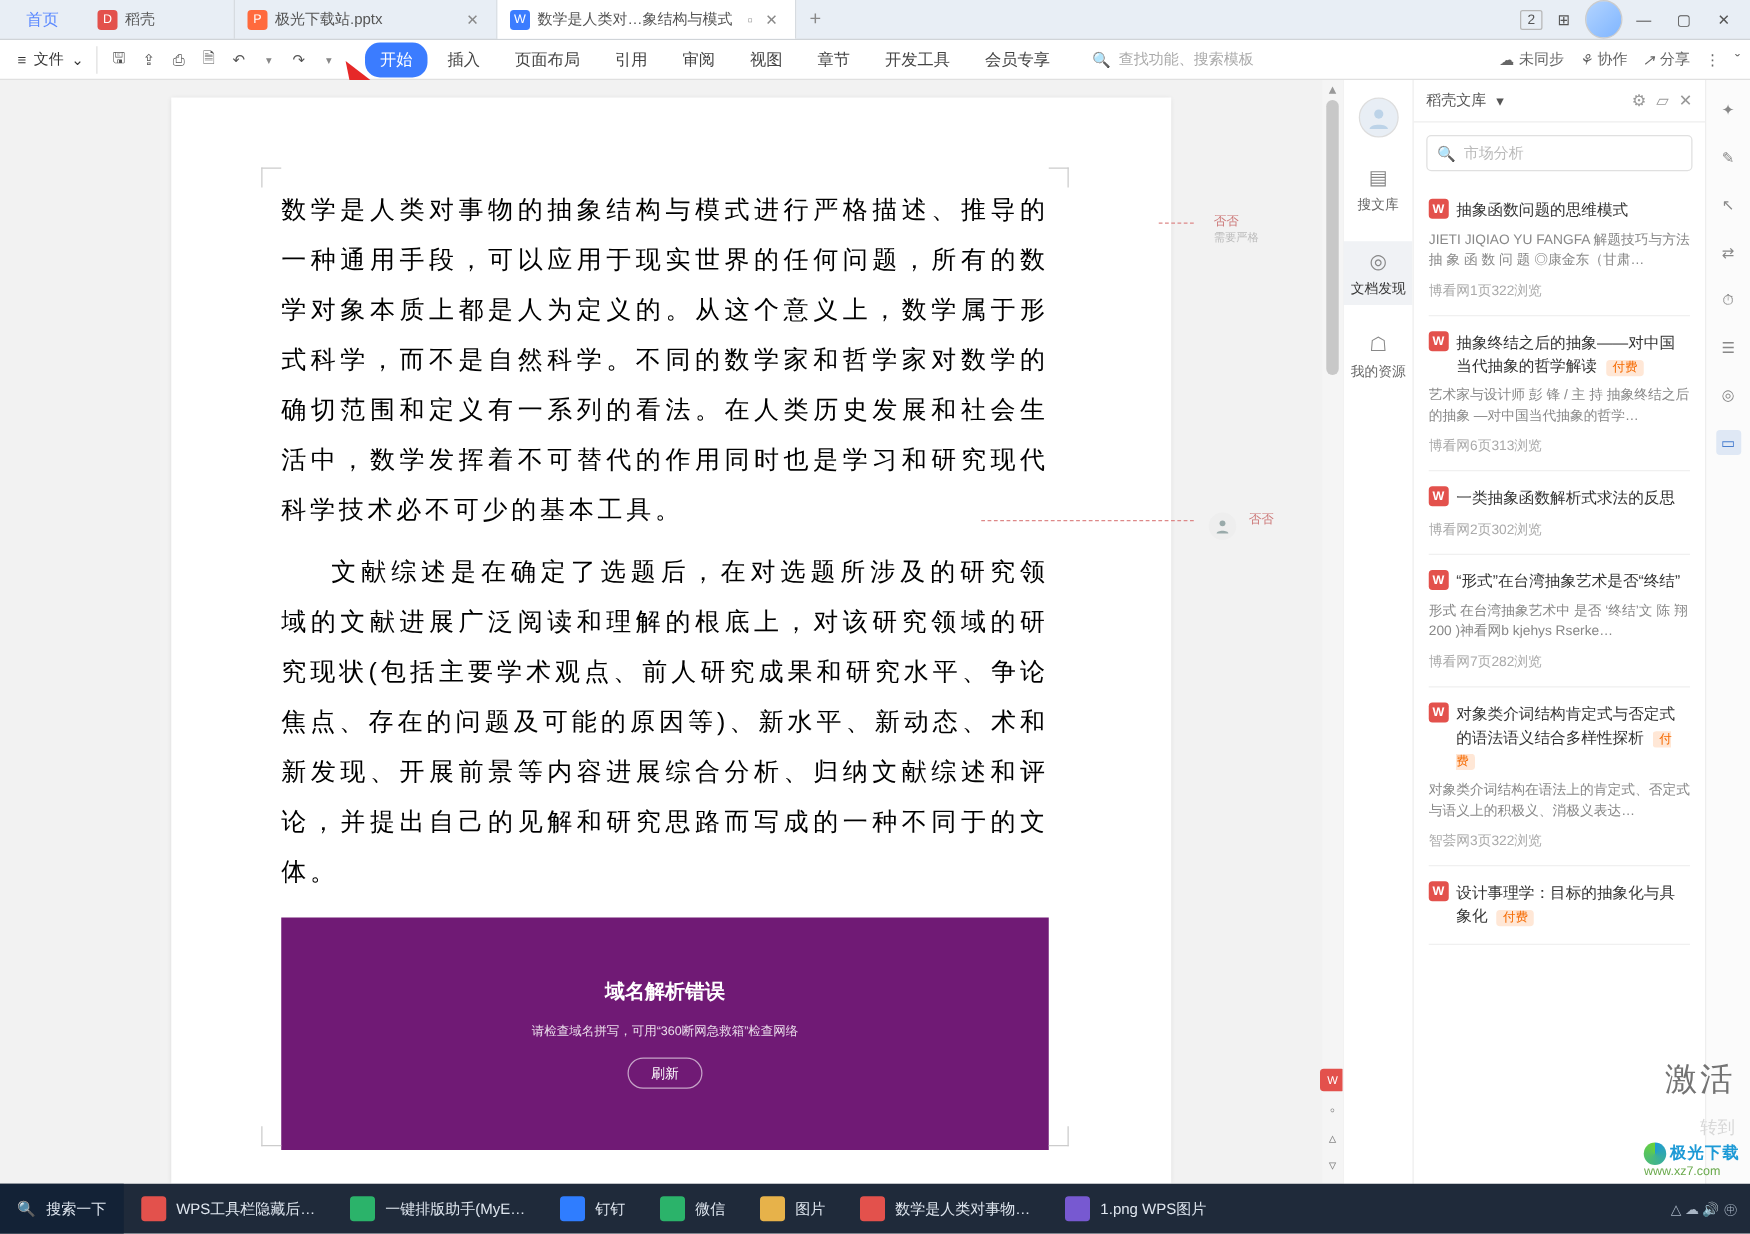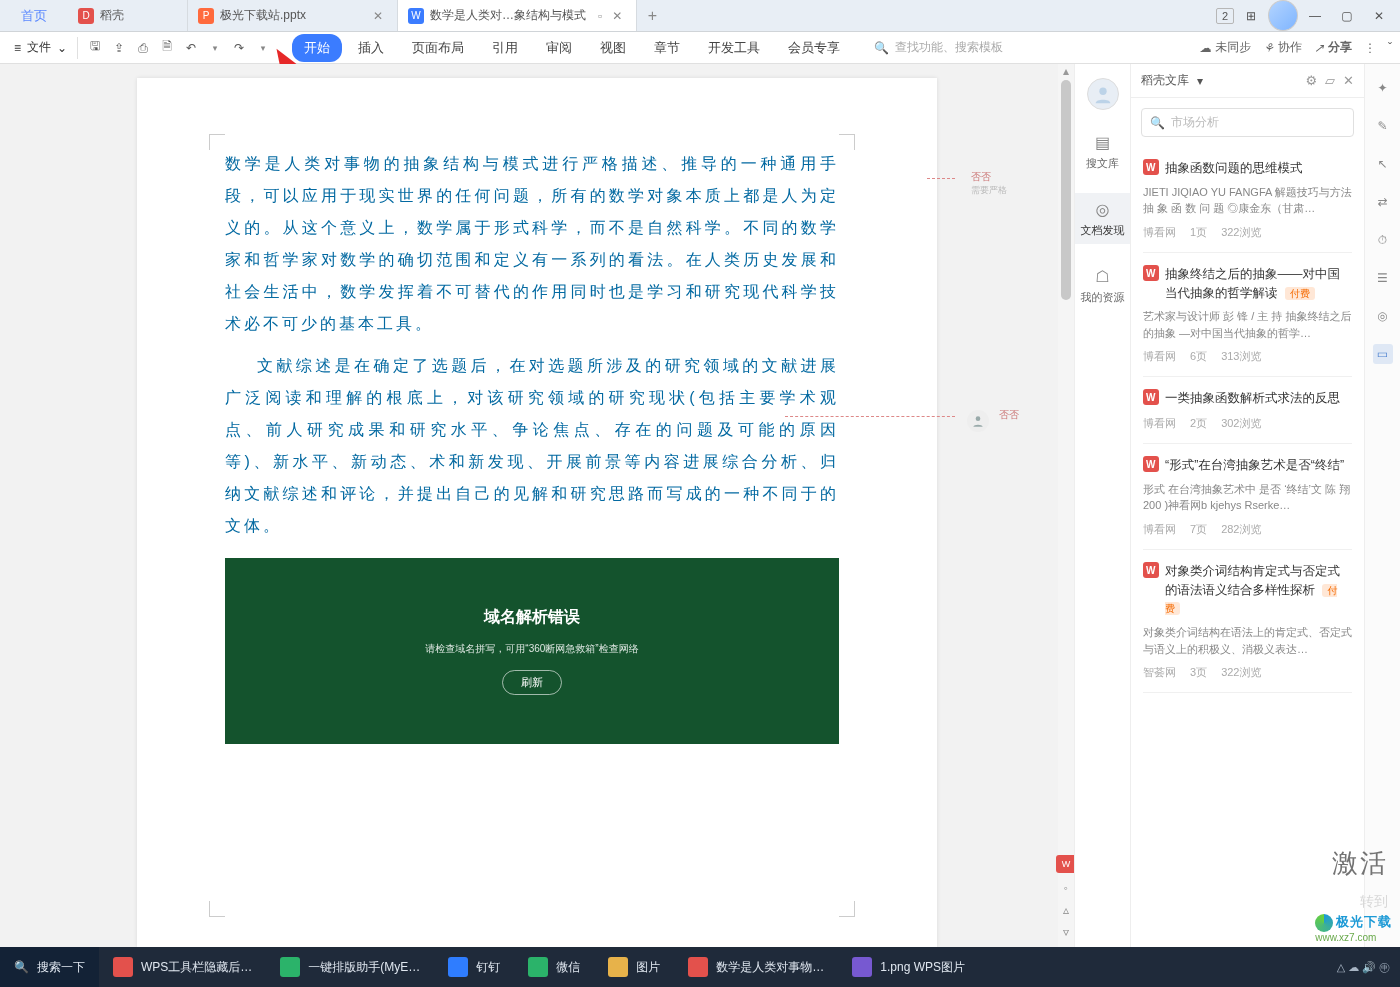--- a/index.html
+++ b/index.html
@@ -41,33 +41,33 @@
 .vscroll .toggles { position:absolute; left:0; bottom:8px; width:16px; display:flex; flex-direction:column; align-items:center; gap:8px; font-size:12px; color:#888; }
 .vscroll .badge { width:20px; height:18px; background:#e3514c; border-radius:3px; color:#fff; font-size:9px; display:flex; align-items:center; justify-content:center; }
 
 .page { width:800px; background:#fff; margin-top:14px; box-shadow:0 0 4px rgba(0,0,0,.1); padding:70px 98px 40px 88px; position:relative; font-family:"SimSun",serif; }
 .corner { position:absolute; width:16px; height:16px; border-color:#9aa0a6; }
 .c-tl { top:56px; left:72px; border-top:1px solid #ccc; border-left:1px solid #ccc; }
 .c-tr { top:56px; right:82px; border-top:1px solid #ccc; border-right:1px solid #ccc; }
 .c-bl { bottom:30px; left:72px; border-bottom:1px solid #ccc; border-left:1px solid #ccc; }
 .c-br { bottom:30px; right:82px; border-bottom:1px solid #ccc; border-right:1px solid #ccc; }
 
-.doc-p { font-size:16px; line-height:2.0; letter-spacing:3px; text-align:justify; color:#0369a1; }
+.doc-p { font-size:20px; line-height:2.0; letter-spacing:3px; text-align:justify; color:#000000; }
 .doc-p.indent { text-indent:2em; }
 .tag { position:absolute; font-size:10px; color:#c77; }
 .tag1 { top:92px; right:-70px; text-align:left; }
 .tag1 .sm { color:#bbb; font-size:9px; }
 .dash { position:absolute; border-top:1px dashed #d88; }
 .d1 { top:100px; right:-18px; width:28px; }
 .d2 { top:338px; right:-18px; width:170px; }
 .bubble { position:absolute; right:-52px; top:332px; width:22px; height:22px; border-radius:50%; background:#eee; display:flex; align-items:center; justify-content:center; }
 .bubble svg { width:14px; height:14px; }
 .tag2 { top:330px; right:-82px; }
 
-.embed { margin-top:16px; background:#14532d; height:186px; display:flex; flex-direction:column; align-items:center; justify-content:center; color:#fff; gap:14px; }
+.embed { margin-top:16px; background:#701a75; height:186px; display:flex; flex-direction:column; align-items:center; justify-content:center; color:#fff; gap:14px; }
 .embed h3 { font-size:16px; font-weight:bold; }
 .embed .sub { font-size:10px; opacity:.85; }
 .embed .btn { border:1px solid rgba(255,255,255,.6); border-radius:14px; padding:4px 18px; font-size:11px; }
 .caption { text-align:center; font-size:11px; color:#666; margin-top:6px; }
 
 
 .pnav { width:56px; border-left:1px solid #eee; display:flex; flex-direction:column; align-items:center; padding-top:14px; gap:16px; background:#fff; }
 .pnav-avatar { width:32px; height:32px; border-radius:50%; background:#e8eef5 center/cover; border:1px solid #ddd; display:flex; align-items:center; justify-content:center; }
 .pnav-item { display:flex; flex-direction:column; align-items:center; gap:4px; font-size:11px; color:#666; cursor:pointer; padding:6px 0; width:100%; }
 .pnav-item.active { background:#f0f2f5; color:#333; }
@@ -79,21 +79,21 @@
 .lib-head .sp { flex:1; }
 .lib-head .ic { color:#999; cursor:pointer; font-size:13px; }
 .lib-search { margin:10px; border:1px solid #e0e0e0; border-radius:4px; display:flex; align-items:center; padding:5px 8px; gap:6px; color:#bbb; }
 .lib-list { flex:1; overflow:auto; padding:0 12px; }
 .card { border-bottom:1px solid #f0f0f0; padding:12px 0; }
 .card .title { font-size:12.5px; color:#333; line-height:1.5; display:flex; align-items:flex-start; gap:6px; }
 .card .title .w { width:16px; height:16px; background:#e3514c; border-radius:3px; flex-shrink:0; position:relative; }
 .card .title .w::after { content:"W"; color:#fff; font-size:10px; position:absolute; left:3px; top:1px; font-weight:bold; }
 .card .pay { background:#ffe7d6; color:#f56a00; font-size:10px; padding:1px 5px; border-radius:3px; margin-left:4px; }
 .card .desc { font-size:11px; color:#888; margin-top:6px; line-height:1.5; }
-.card .meta { font-size:11px; color:#aaa; margin-top:8px; display:flex; gap:14px; }
+.card .meta { font-size:11px; color:#aaa; margin-top:8px; display:flex; }
 
 
 .rstrip { width:36px; border-left:1px solid #eee; display:flex; flex-direction:column; align-items:center; gap:18px; padding-top:14px; background:#fbfbfb; }
 .rstrip span { width:20px; height:20px; display:inline-flex; align-items:center; justify-content:center; color:#888; cursor:pointer; }
 .rstrip span.active { background:#dfe8f5; border-radius:3px; color:#4a7fcf; }
 
 
 .wm { position:absolute; right:12px; bottom:106px; color:#737373; font-size:26px; letter-spacing:2px; }
 .wm2 { position:absolute; right:12px; bottom:76px; color:#d8d8d8; font-size:14px; }
 
@@ -174,21 +174,21 @@
     <span>
         <i>☁</i>
         <b style="font-weight:normal">未同步</b>
       </span>
     <span>
         <i>⚘</i>
         <b style="font-weight:normal">协作</b>
       </span>
     <span>
         <i>↗</i>
-        <b style="font-weight:bold">分享</b>
+        <b style="font-weight:normal">分享</b>
       </span>
     <span>⋮</span>
     <span>ˇ</span>
   </div>
 </div>
 
 <div class="arrow">
   <svg width="90" height="110">
     <defs>
         <marker id="ah" markerWidth="10" markerHeight="10" refX="2" refY="3" orient="auto">
@@ -333,20 +333,26 @@
             <span class="w"></span>
             <span>对象类介词结构肯定式与否定式的语法语义结合多样性探析 <span class="pay">付费</span></span>
           </div>
           <div class="desc">对象类介词结构在语法上的肯定式、否定式与语义上的积极义、消极义表达…</div>
           <div class="meta">
             <span>智荟网</span>
             <span>3页</span>
             <span>322浏览</span>
           </div>
         </div>
+        <div class="card">
+          <div class="title">
+            <span class="w"></span>
+            <span>设计事理学：目标的抽象化与具象化 <span class="pay">付费</span></span>
+          </div>
+        </div>
       </div>
   </div>
 
   <div class="rstrip">
     <span>✦</span>
     <span>✎</span>
     <span>↖</span>
     <span>⇄</span>
     <span>⏱</span>
     <span>☰</span>

